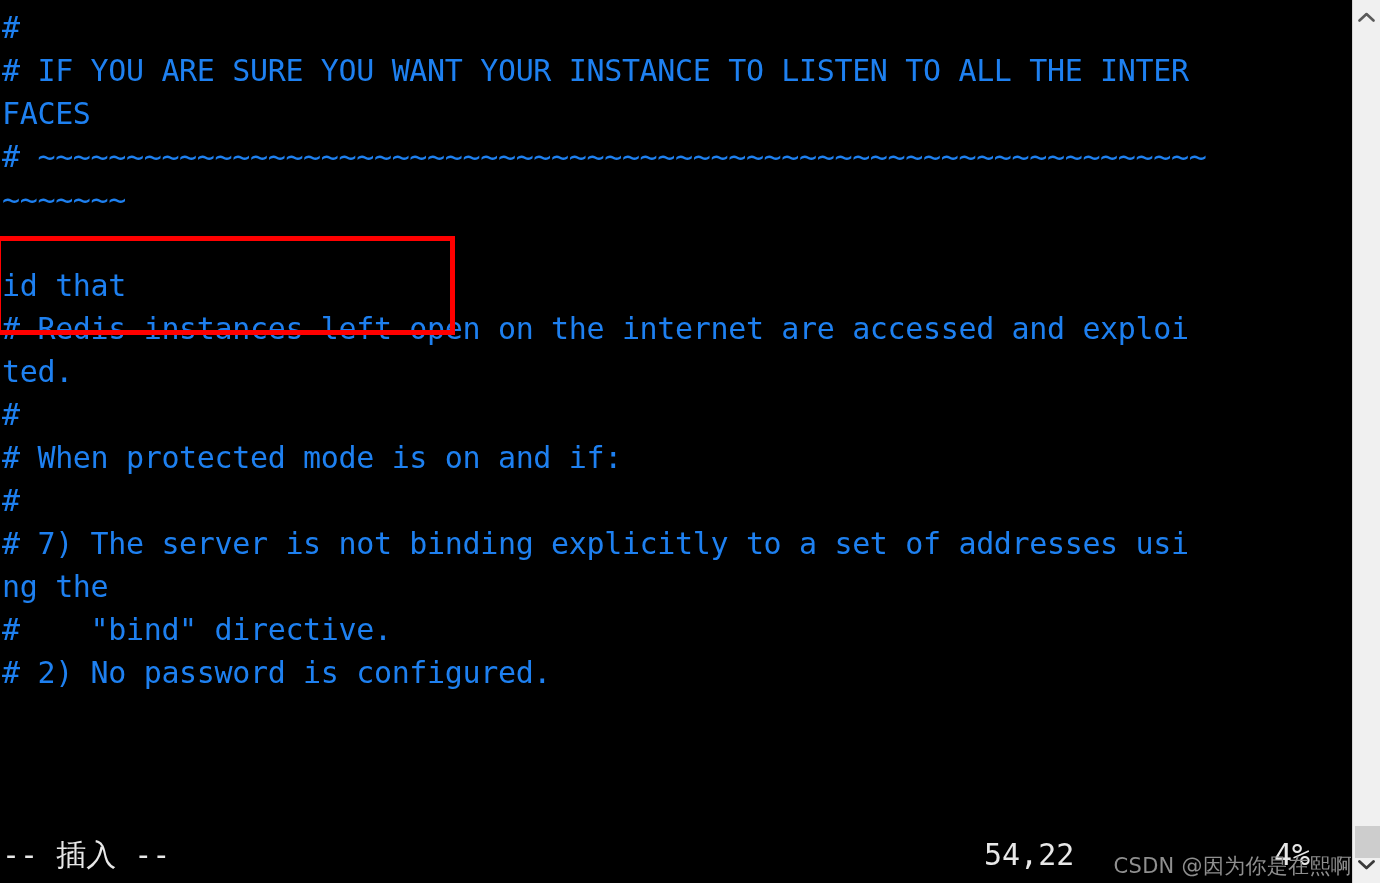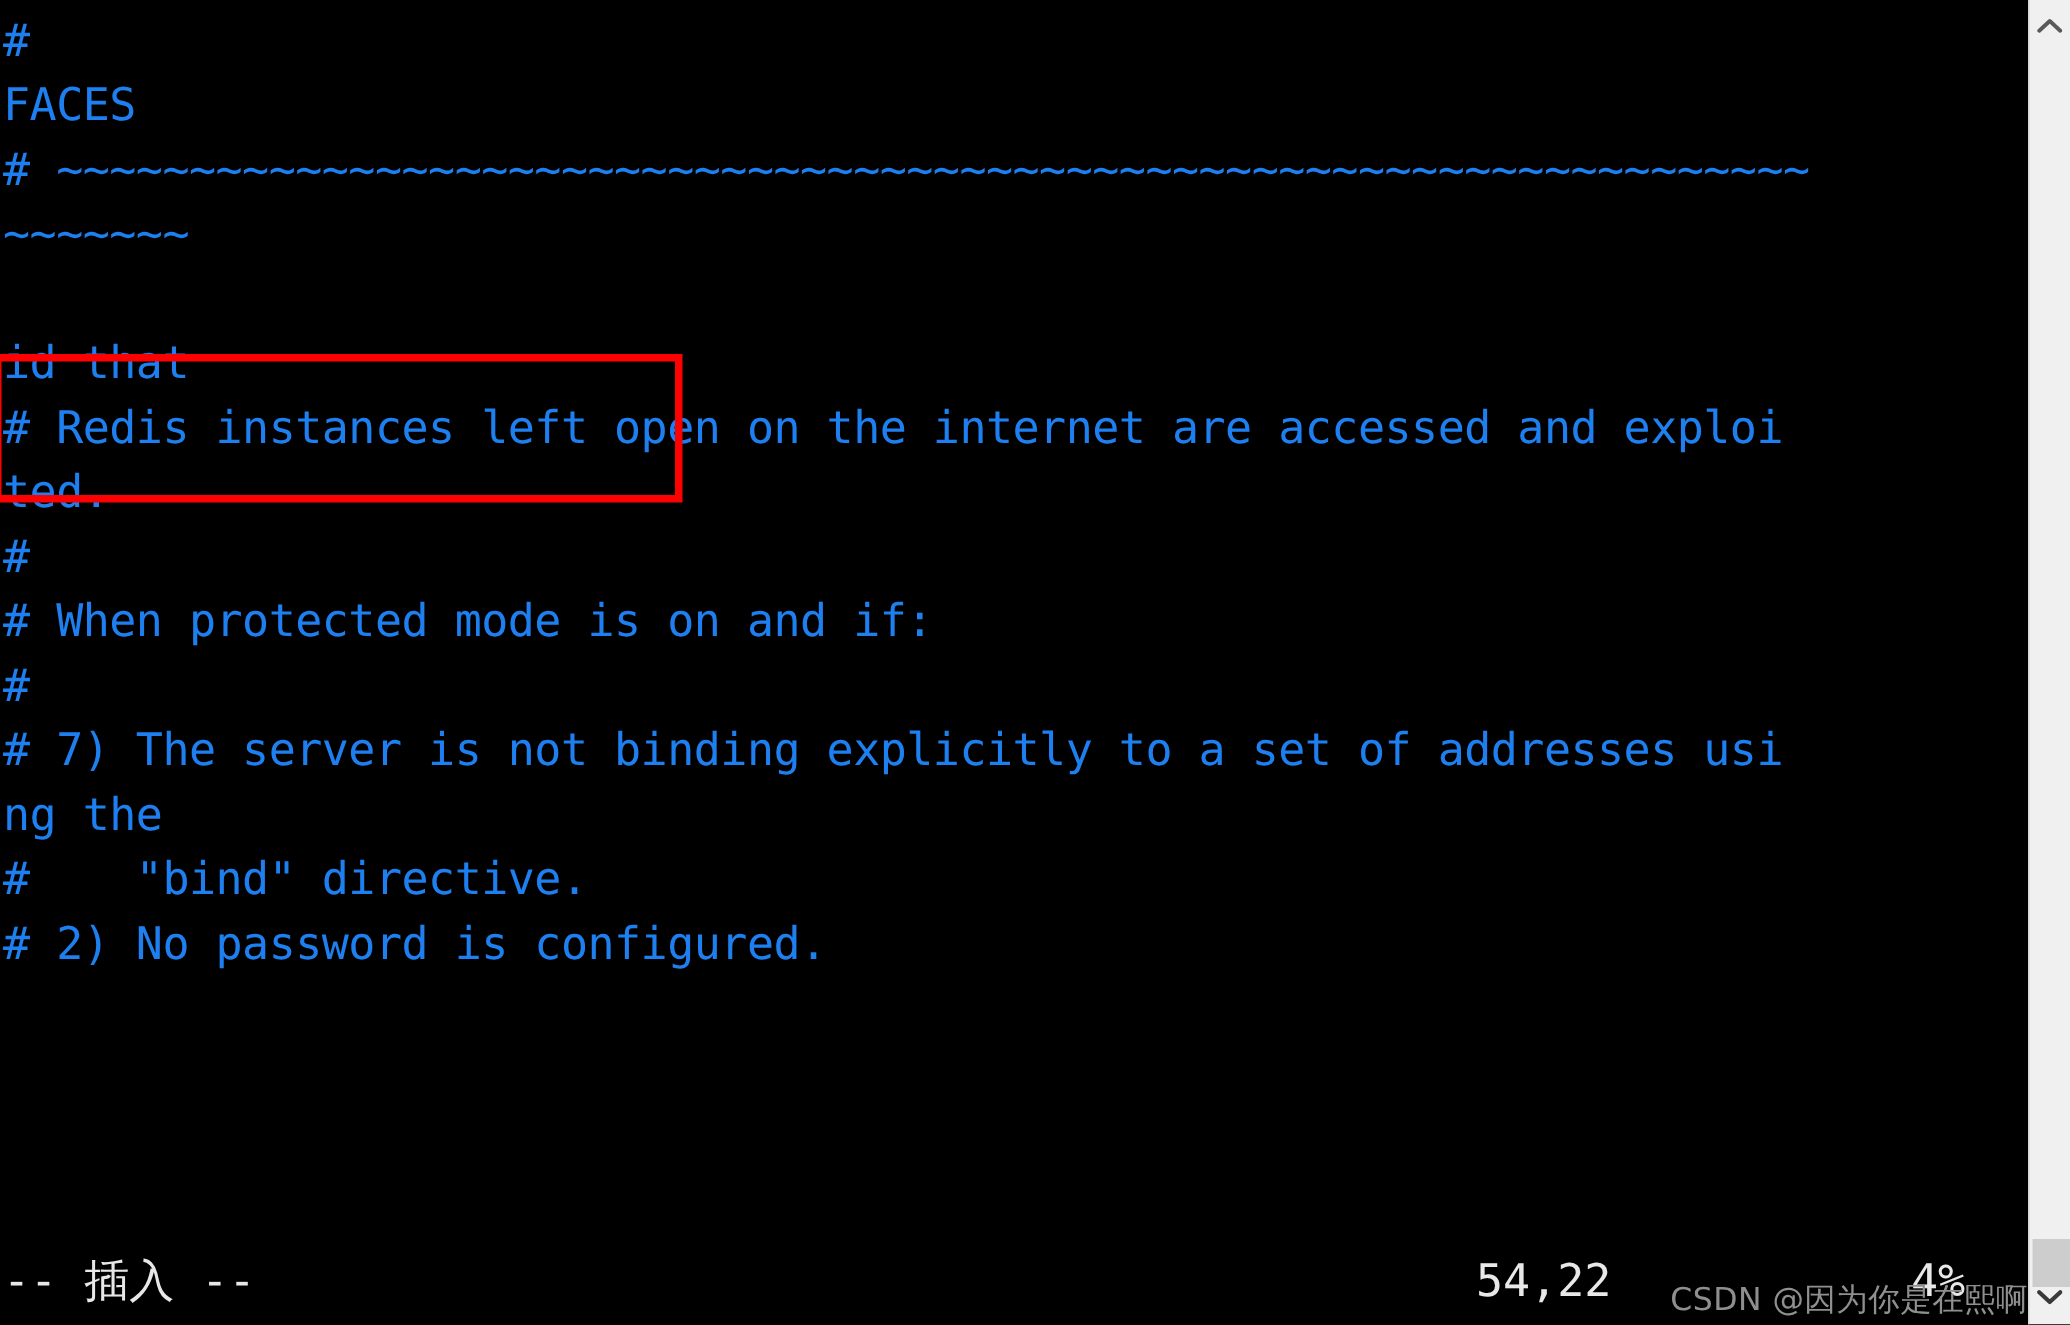--- a/index.html
+++ b/index.html
@@ -148,20 +148,21 @@
   }
   #scroll-track-upper { position: absolute; left: 0; top: 32px; width: 27px; height: 794px; }
 </style>
 </head>
 <body>
 
 <div id="terminal-window">
 
   <div id="text-buffer">
     <div class="code-line comment">#</div>
+    <div class="code-line comment"># IF YOU ARE SURE YOU WANT YOUR INSTANCE TO LISTEN TO ALL THE INTER</div>
     <div class="code-line comment">FACES</div>
     <div class="code-line comment"># ~~~~~~~~~~~~~~~~~~~~~~~~~~~~~~~~~~~~~~~~~~~~~~~~~~~~~~~~~~~~~~~~~~</div>
     <div class="code-line comment">~~~~~~~</div>
     <div class="code-line blank"></div>
     <div class="code-line comment">id that</div>
     <div class="code-line comment"># Redis instances left open on the internet are accessed and exploi</div>
     <div class="code-line comment">ted.</div>
     <div class="code-line comment">#</div>
     <div class="code-line comment"># When protected mode is on and if:</div>
     <div class="code-line comment">#</div>

